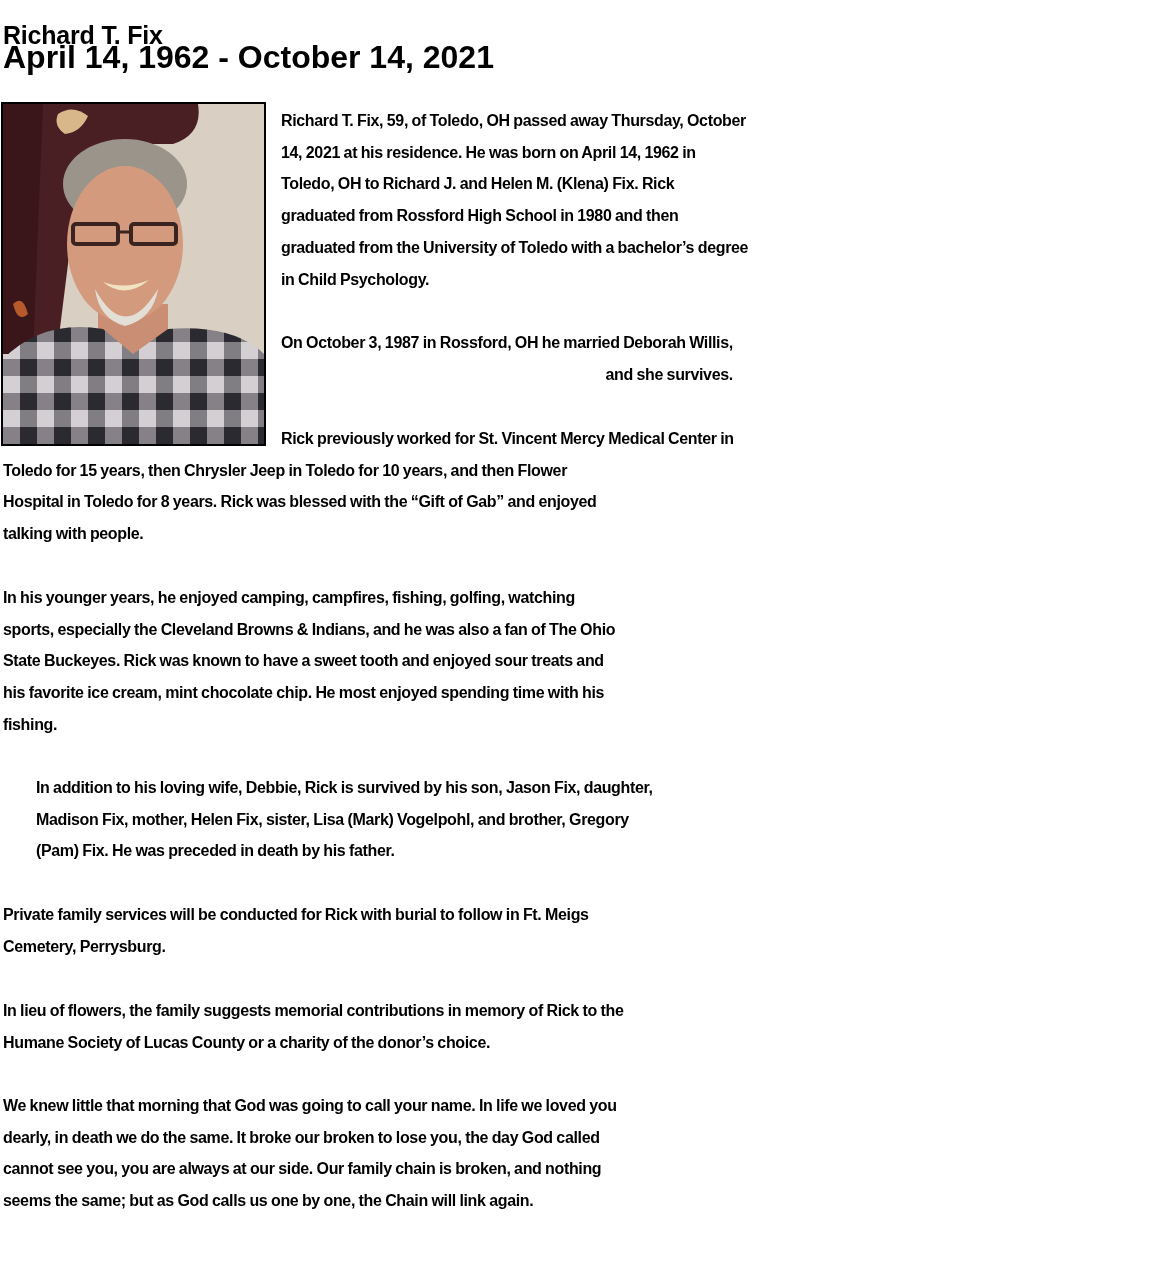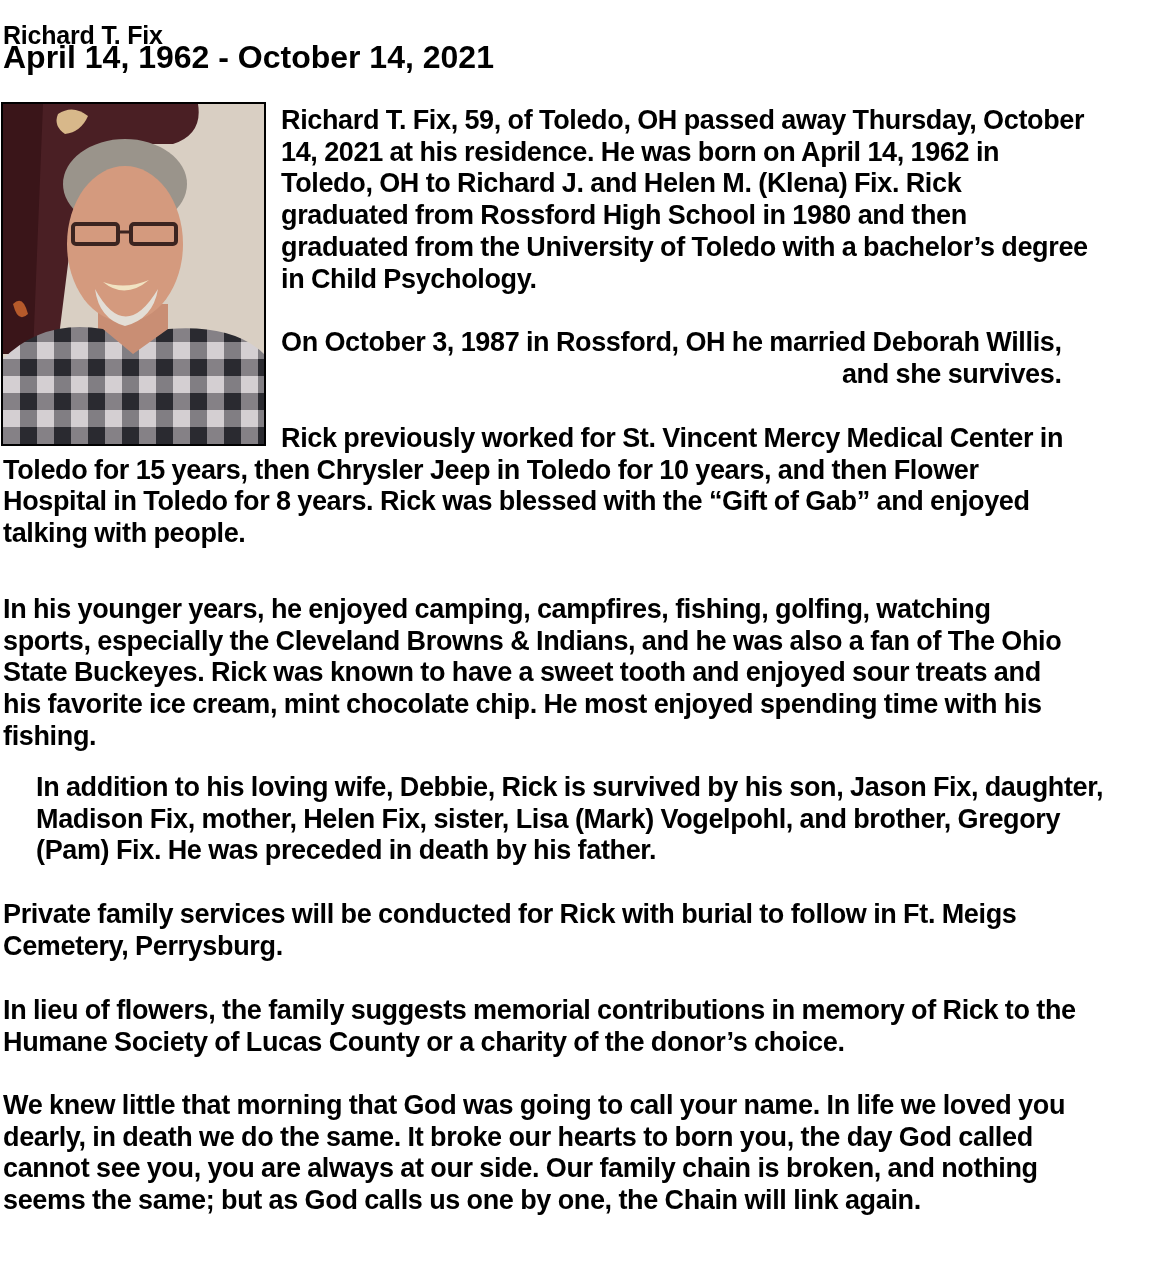--- a/index.html
+++ b/index.html
@@ -39,32 +39,32 @@
       top: 102px;
       width: 261px;
       height: 340px;
       border: 2px solid #000;
       overflow: hidden;
       background: #cfc4b8;
     }
     .photo svg { display: block; width: 100%; height: 100%; }
     .para {
       position: absolute;
-      font-size: 27px;
+      font-size: 16px;
       line-height: 31.7px;
       white-space: nowrap;
       letter-spacing: -0.35px;
       word-spacing: -0.5px;
     }
     .line { display: block; }
     .p1 { left: 281px; top: 105px; }
     .p2 { left: 281px; top: 327px; text-align: right; }
     .p3 { left: 3px; top: 423px; }
     .p3 .line:first-child { padding-left: 278px; }
-    .p4 { left: 3px; top: 582px; margin-top: 12px; }
+    .p4 { left: 3px; top: 582px; }
     .p5 { left: 0; top: 772px; margin-left: 36px; }
     .p6 { left: 3px; top: 899px; }
     .p7 { left: 3px; top: 995px; }
     .p8 { left: 3px; top: 1090px; }
   </style>
 </head>
 <body>
 
 <div>
 
@@ -148,18 +148,18 @@
     <span class="line">Cemetery, Perrysburg.</span>
   </div>
 
   <div class="para p7">
     <span class="line">In lieu of flowers, the family suggests memorial contributions in memory of Rick to the</span>
     <span class="line">Humane Society of Lucas County or a charity of the donor’s choice.</span>
   </div>
 
   <div class="para p8">
     <span class="line">We knew little that morning that God was going to call your name. In life we loved you</span>
-    <span class="line">dearly, in death we do the same. It broke our hearts to born you, the day God called</span>
+    <span class="line">dearly, in death we do the same. It broke our broken to lose you, the day God called</span>
     <span class="line">cannot see you, you are always at our side. Our family chain is broken, and nothing</span>
     <span class="line">seems the same; but as God calls us one by one, the Chain will link again.</span>
   </div>
 
 </div>
 
 </body></html>

